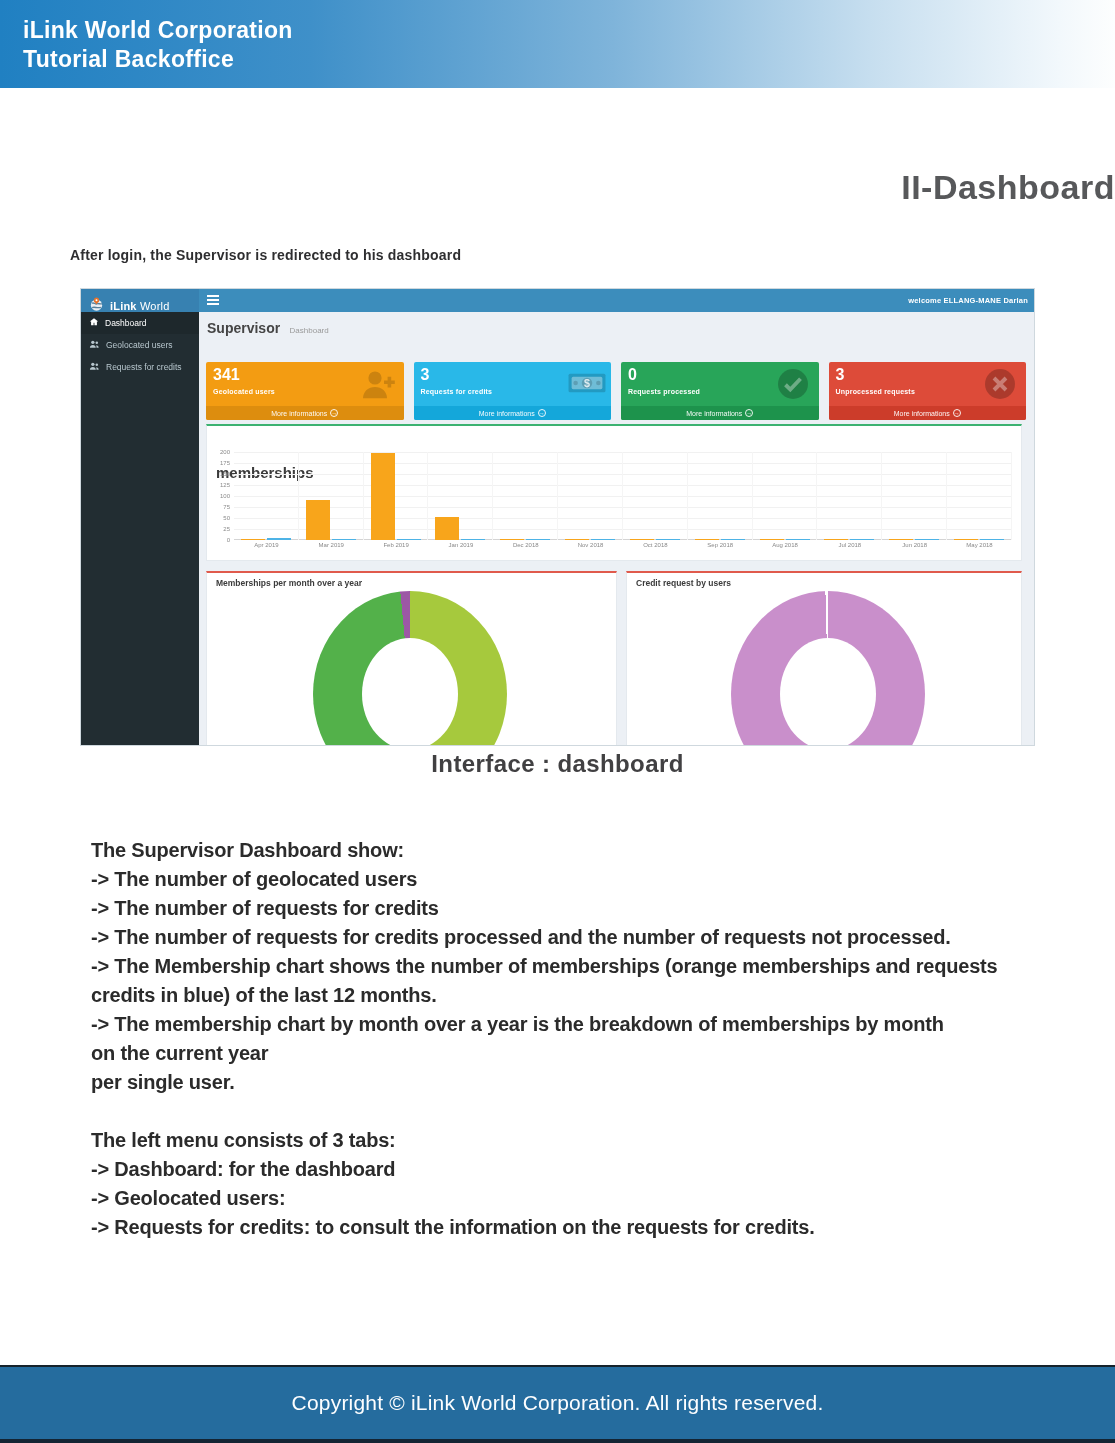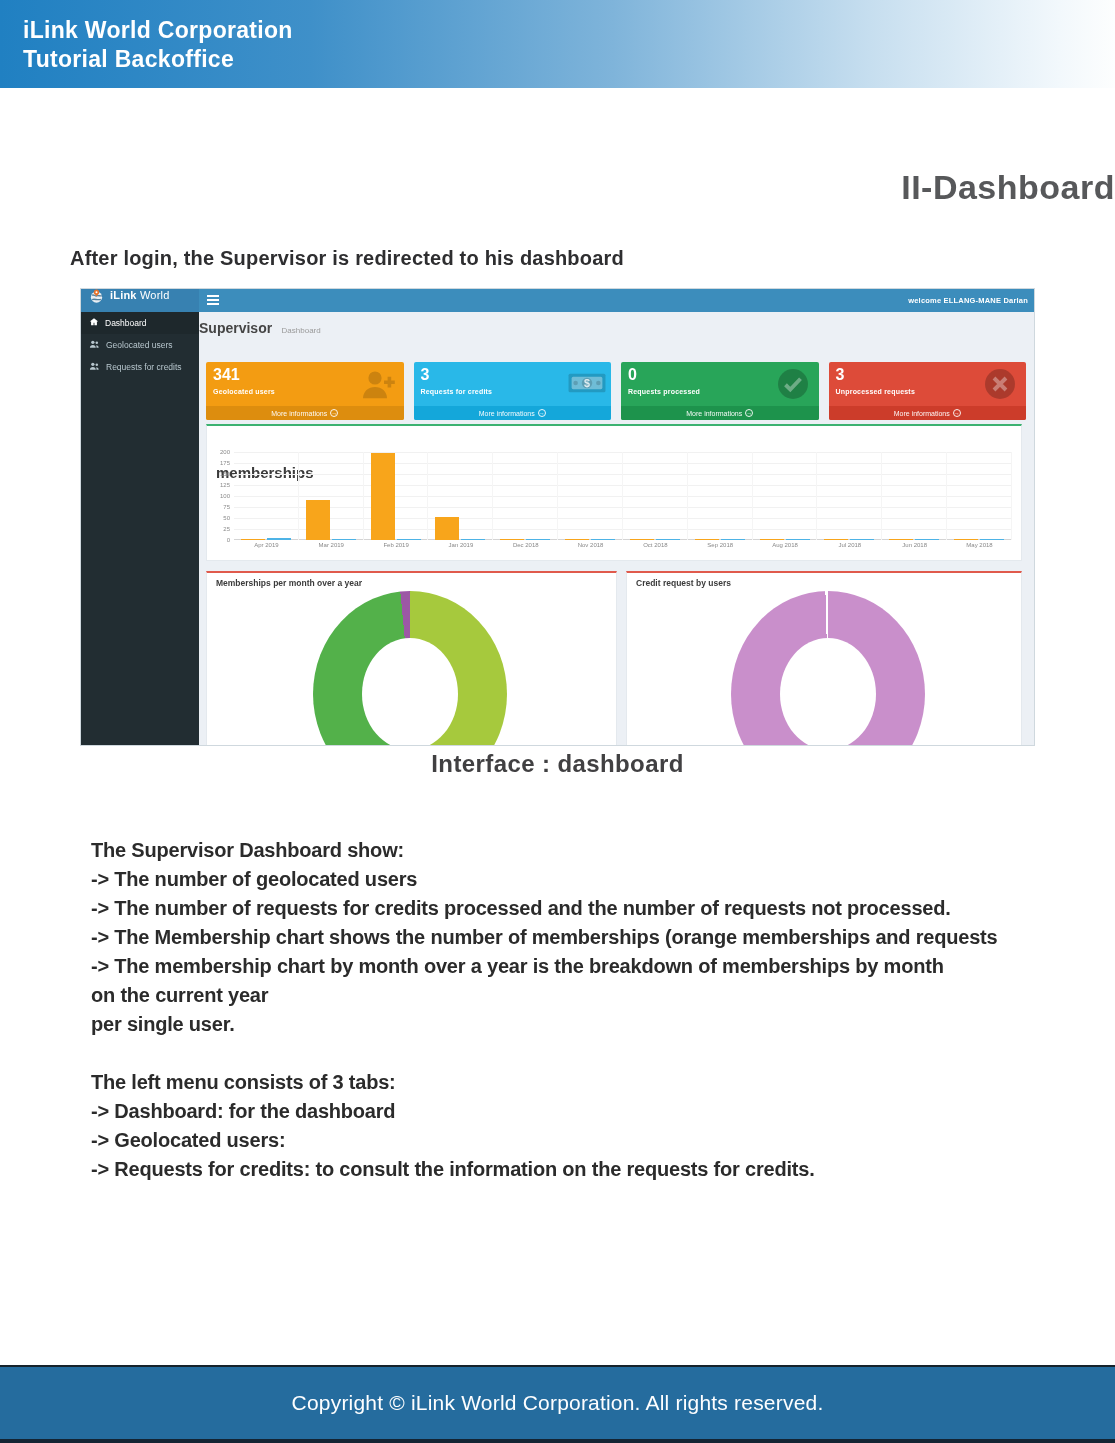--- a/index.html
+++ b/index.html
@@ -15,21 +15,21 @@
     background:linear-gradient(90deg,#2080c2 0%,#3f90c9 28%,#7fb4da 55%,#c6deef 78%,#f2f8fc 95%,#fdfefe 100%);
     color:#ffffff; padding:16px 0 0 23px;
   }
   .doc-header .h-line { font-size:23px; font-weight:700; letter-spacing:.3px; line-height:29px; }
   .doc-title {
     position:absolute; top:168px; left:0; width:1115px; text-align:right;
     font-size:34px; font-weight:700; color:#57585a; letter-spacing:.5px;
   }
   .doc-intro {
     position:absolute; top:247px; left:70px;
-    font-size:20px; font-weight:700; color:#2e2e30; letter-spacing:.2px;
+    font-size:14px; font-weight:700; color:#2e2e30; letter-spacing:.2px;
   }
   .doc-caption {
     position:absolute; top:750px; left:0; width:1115px; text-align:center;
     font-size:24px; font-weight:700; color:#414042; letter-spacing:.4px;
   }
   .doc-body {
     position:absolute; top:836px; left:91px; width:990px;
     font-size:20px; font-weight:700; color:#2b2b2b; line-height:29px; letter-spacing:-0.2px;
   }
   .doc-body .bline { min-height:29px; white-space:pre-wrap; }
@@ -41,39 +41,39 @@
   }
 
   
   .shot {
     position:absolute; top:288px; left:80px; width:955px; height:458px;
     border:1px solid #cfd8de; background:#ecf0f5; overflow:hidden; font-weight:400;
   }
   .topbar { position:absolute; top:0; left:0; width:955px; height:23px; background:#3c8dbc; }
   .logo-box {
     position:absolute; top:0; left:0; width:118px; height:23px; background:#3781b1;
-    display:flex; align-items:flex-start; padding-left:8px; gap:6px;
+    display:flex; align-items:flex-end; padding-left:8px; gap:6px;
   }
   .logo-box .brand { color:#fff; font-size:11px; letter-spacing:.2px; }
   .logo-box .brand b { font-weight:700; }
   .hamburger { position:absolute; left:126px; top:6px; width:12px; cursor:pointer; }
   .hamburger i { display:block; height:2px; background:#fff; margin-bottom:2px; }
   .welcome {
     position:absolute; right:8px; top:0; height:23px; display:flex; align-items:center;
     color:#fff; font-size:7.5px; font-weight:700; letter-spacing:.2px;
   }
   .sidebar { position:absolute; top:23px; left:0; width:118px; height:435px; background:#222d32; }
   .side-item {
     display:flex; align-items:center; gap:6px; padding:5px 8px; color:#b8c7ce;
     font-size:8.5px; cursor:pointer;
   }
   .side-item.active { color:#ffffff; background:#1e282c; }
   .side-item svg { flex:0 0 auto; }
   .content { position:absolute; top:23px; left:118px; width:837px; height:435px; background:#ecf0f5; }
-  .page-head { padding:7px 0 0 0; }
+  .page-head { padding:7px 0 0 8px; }
   .page-head .t1 { font-size:14px; font-weight:700; color:#454545; display:inline; }
   .page-head .t2 { font-size:8px; color:#9a9a9a; display:inline; margin-left:5px; }
 
   .cards-row { position:absolute; top:50px; left:7px; width:820px; display:flex; gap:10px; }
   .sbox { flex:1 1 0; border-radius:2px; overflow:hidden; color:#fff; }
   .sbox-inner { position:relative; height:44px; padding:4px 7px; }
   .sbox-num { font-size:16px; font-weight:700; line-height:18px; }
   .sbox-label { font-size:7px; font-weight:700; margin-top:4px; letter-spacing:.2px; }
   .sbox-icon { position:absolute; right:8px; top:4px; width:36px; height:36px; color:rgba(0,0,0,0.16); }
   .sbox-footer {
@@ -376,22 +376,24 @@
         </div>
       </div>
     </div>
   </div>
 </div>
 
 <div class="doc-caption">Interface : dashboard</div>
 <div class="doc-body" id="doc-body">
     <div class="bline">The Supervisor Dashboard show:</div>
     <div class="bline">-&gt; The number of geolocated users</div>
+    <div class="bline">-&gt; The number of requests for credits</div>
     <div class="bline">-&gt; The number of requests for credits processed and the number of requests not processed.</div>
     <div class="bline">-&gt; The Membership chart shows the number of memberships (orange memberships and requests</div>
+    <div class="bline">credits in blue) of the last 12 months.</div>
     <div class="bline">-&gt; The membership chart by month over a year is the breakdown of memberships by month</div>
     <div class="bline">on the current year</div>
     <div class="bline">per single user.</div>
     <div class="bline"></div>
     <div class="bline">The left menu consists of 3 tabs:</div>
     <div class="bline">-&gt; Dashboard: for the dashboard</div>
     <div class="bline">-&gt; Geolocated users:</div>
     <div class="bline">-&gt; Requests for credits: to consult the information on the requests for credits.</div>
   </div>
 

